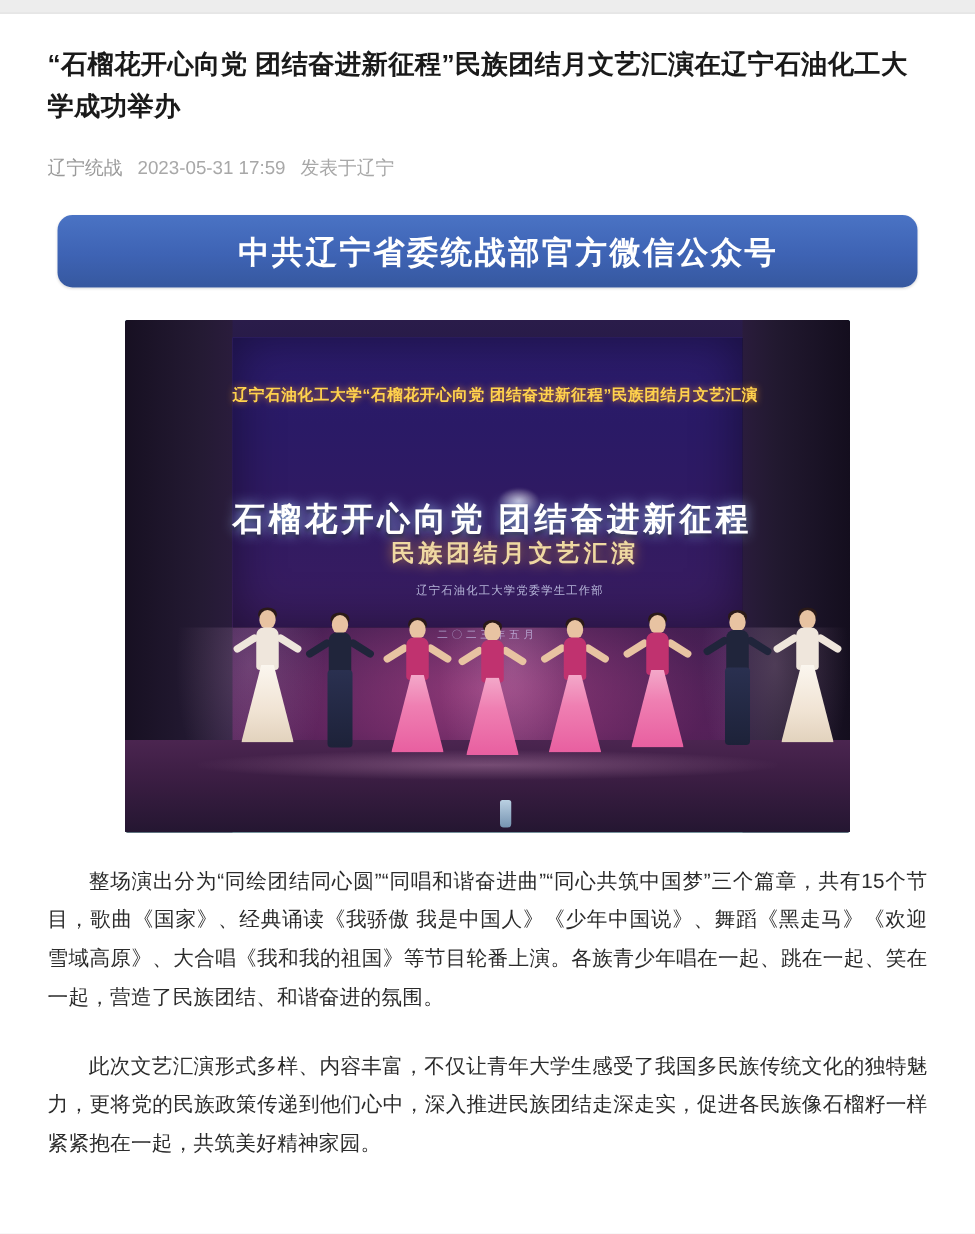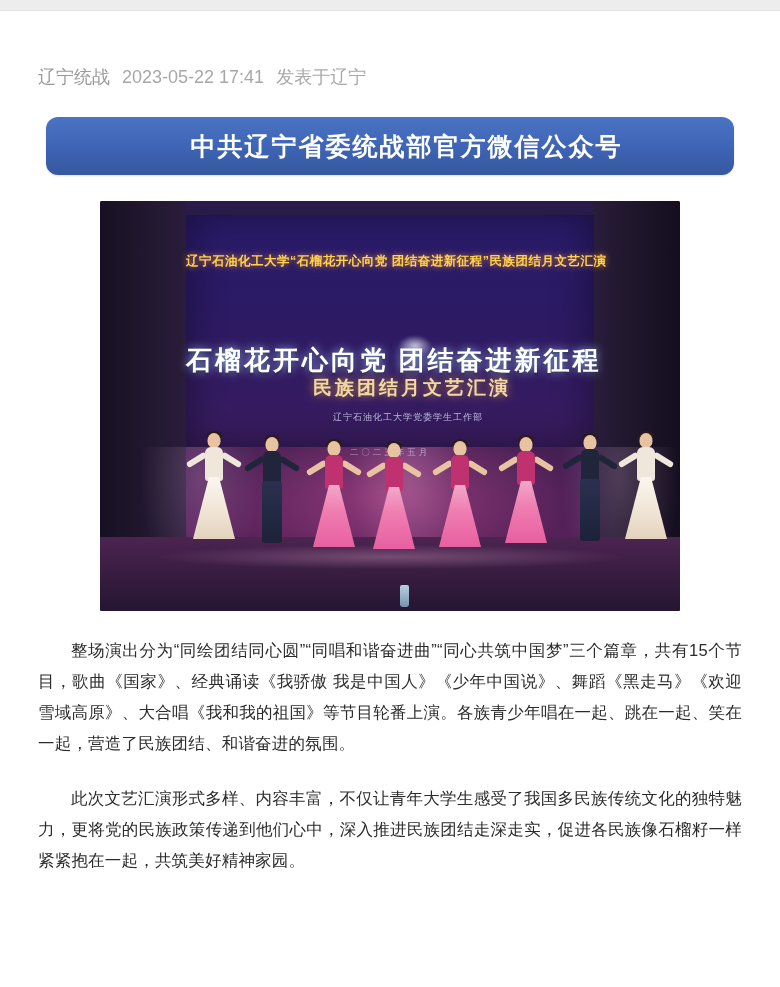--- a/index.html
+++ b/index.html
@@ -30,22 +30,22 @@
   .article-title {
     font-size: 21px;
     line-height: 34px;
     font-weight: bold;
     color: #1a1a1a;
     letter-spacing: 0.3px;
     margin: 6px 0 0 0;
     font-family: "Liberation Sans", sans-serif;
   }
   .meta {
-    margin-top: 36px;
-    font-size: 18px;
+    margin-top: 22px;
+    font-size: 15px;
     color: #9a9a9a;
     display: flex;
     align-items: center;
     gap: 12px;
   }
   .meta .account {
     color: #9a9a9a;
   }
   .meta .date {
     color: #a8a8a8;
@@ -291,24 +291,25 @@
 </style>
 </head>
 <body>
 
 <div class="page">
 
   <div class="topbar"></div>
 
   <div class="content">
 
+    <h1 class="article-title">“石榴花开心向党 团结奋进新征程”民族团结月文艺汇演在辽宁石油化工大学成功举办</h1>
 
     <div class="meta">
       <span class="account">辽宁统战</span>
-      <span class="date">2023-05-22 17:41</span>
+      <span class="date">2023-05-31 17:59</span>
       <span class="location">发表于辽宁</span>
     </div>
 
     <div class="banner">
       <span class="banner-text">中共辽宁省委统战部官方微信公众号</span>
     </div>
 
 
     <div class="photo-wrap">
       <div class="photo">

